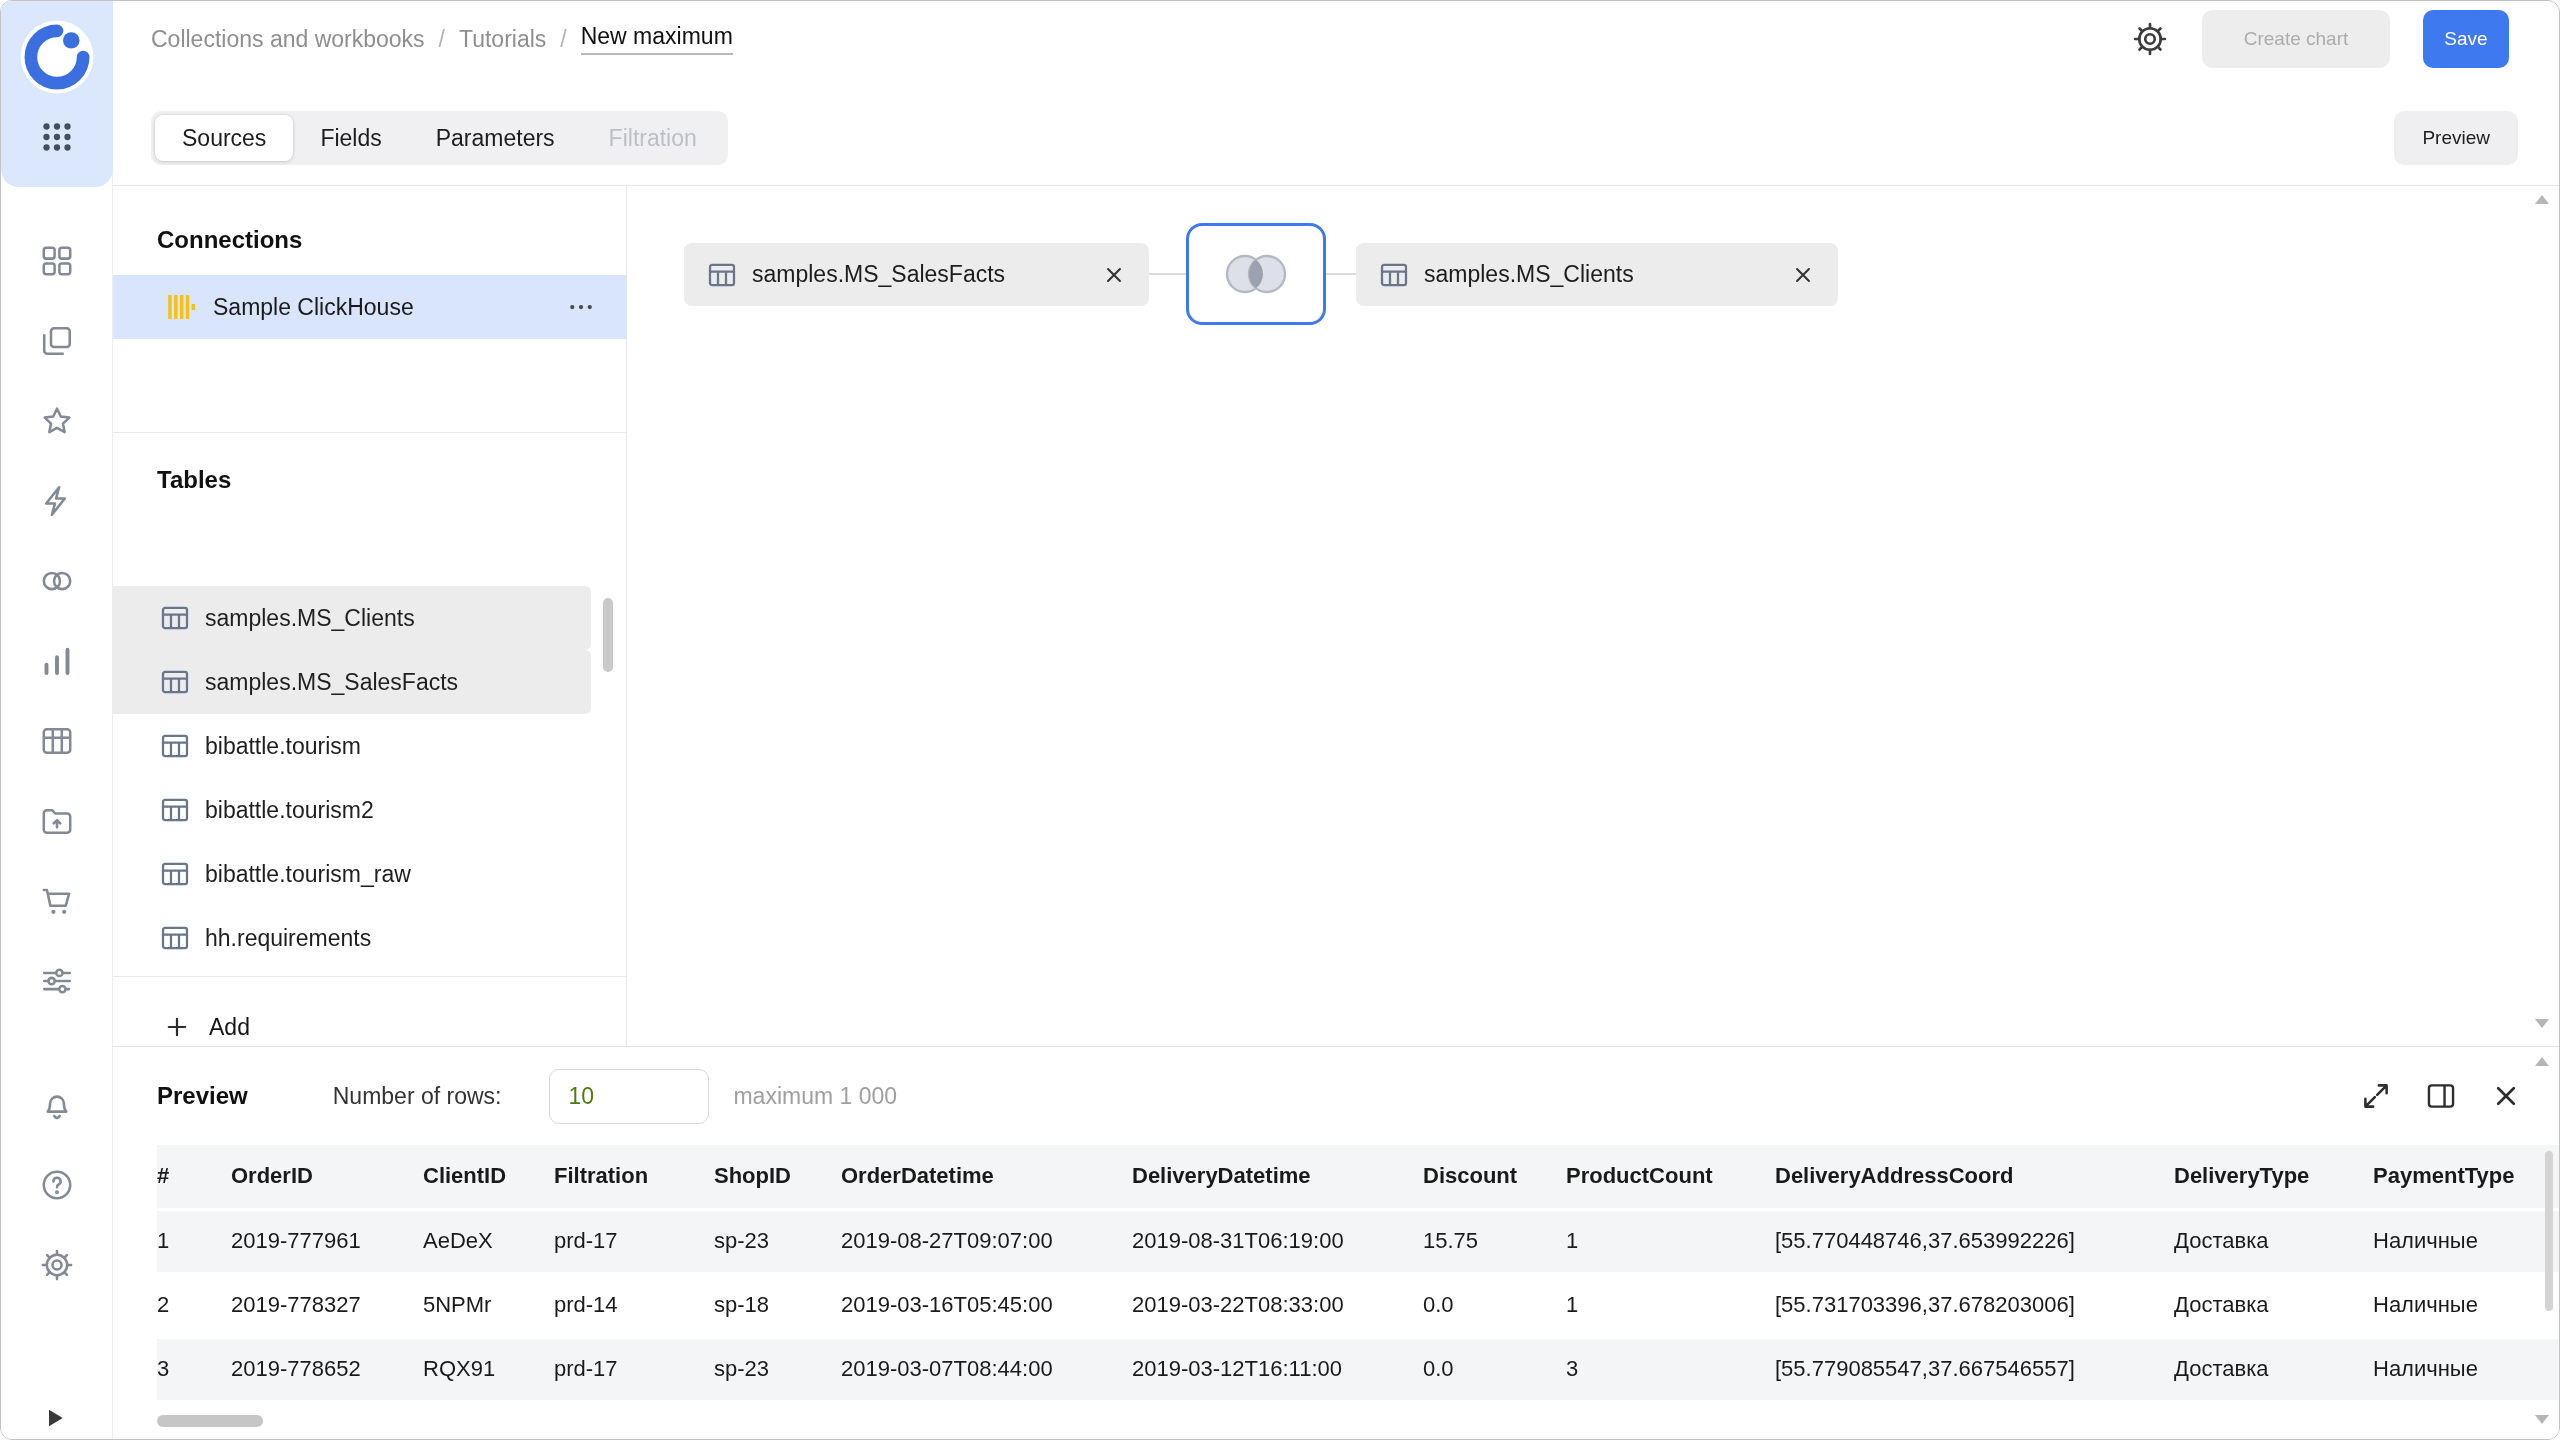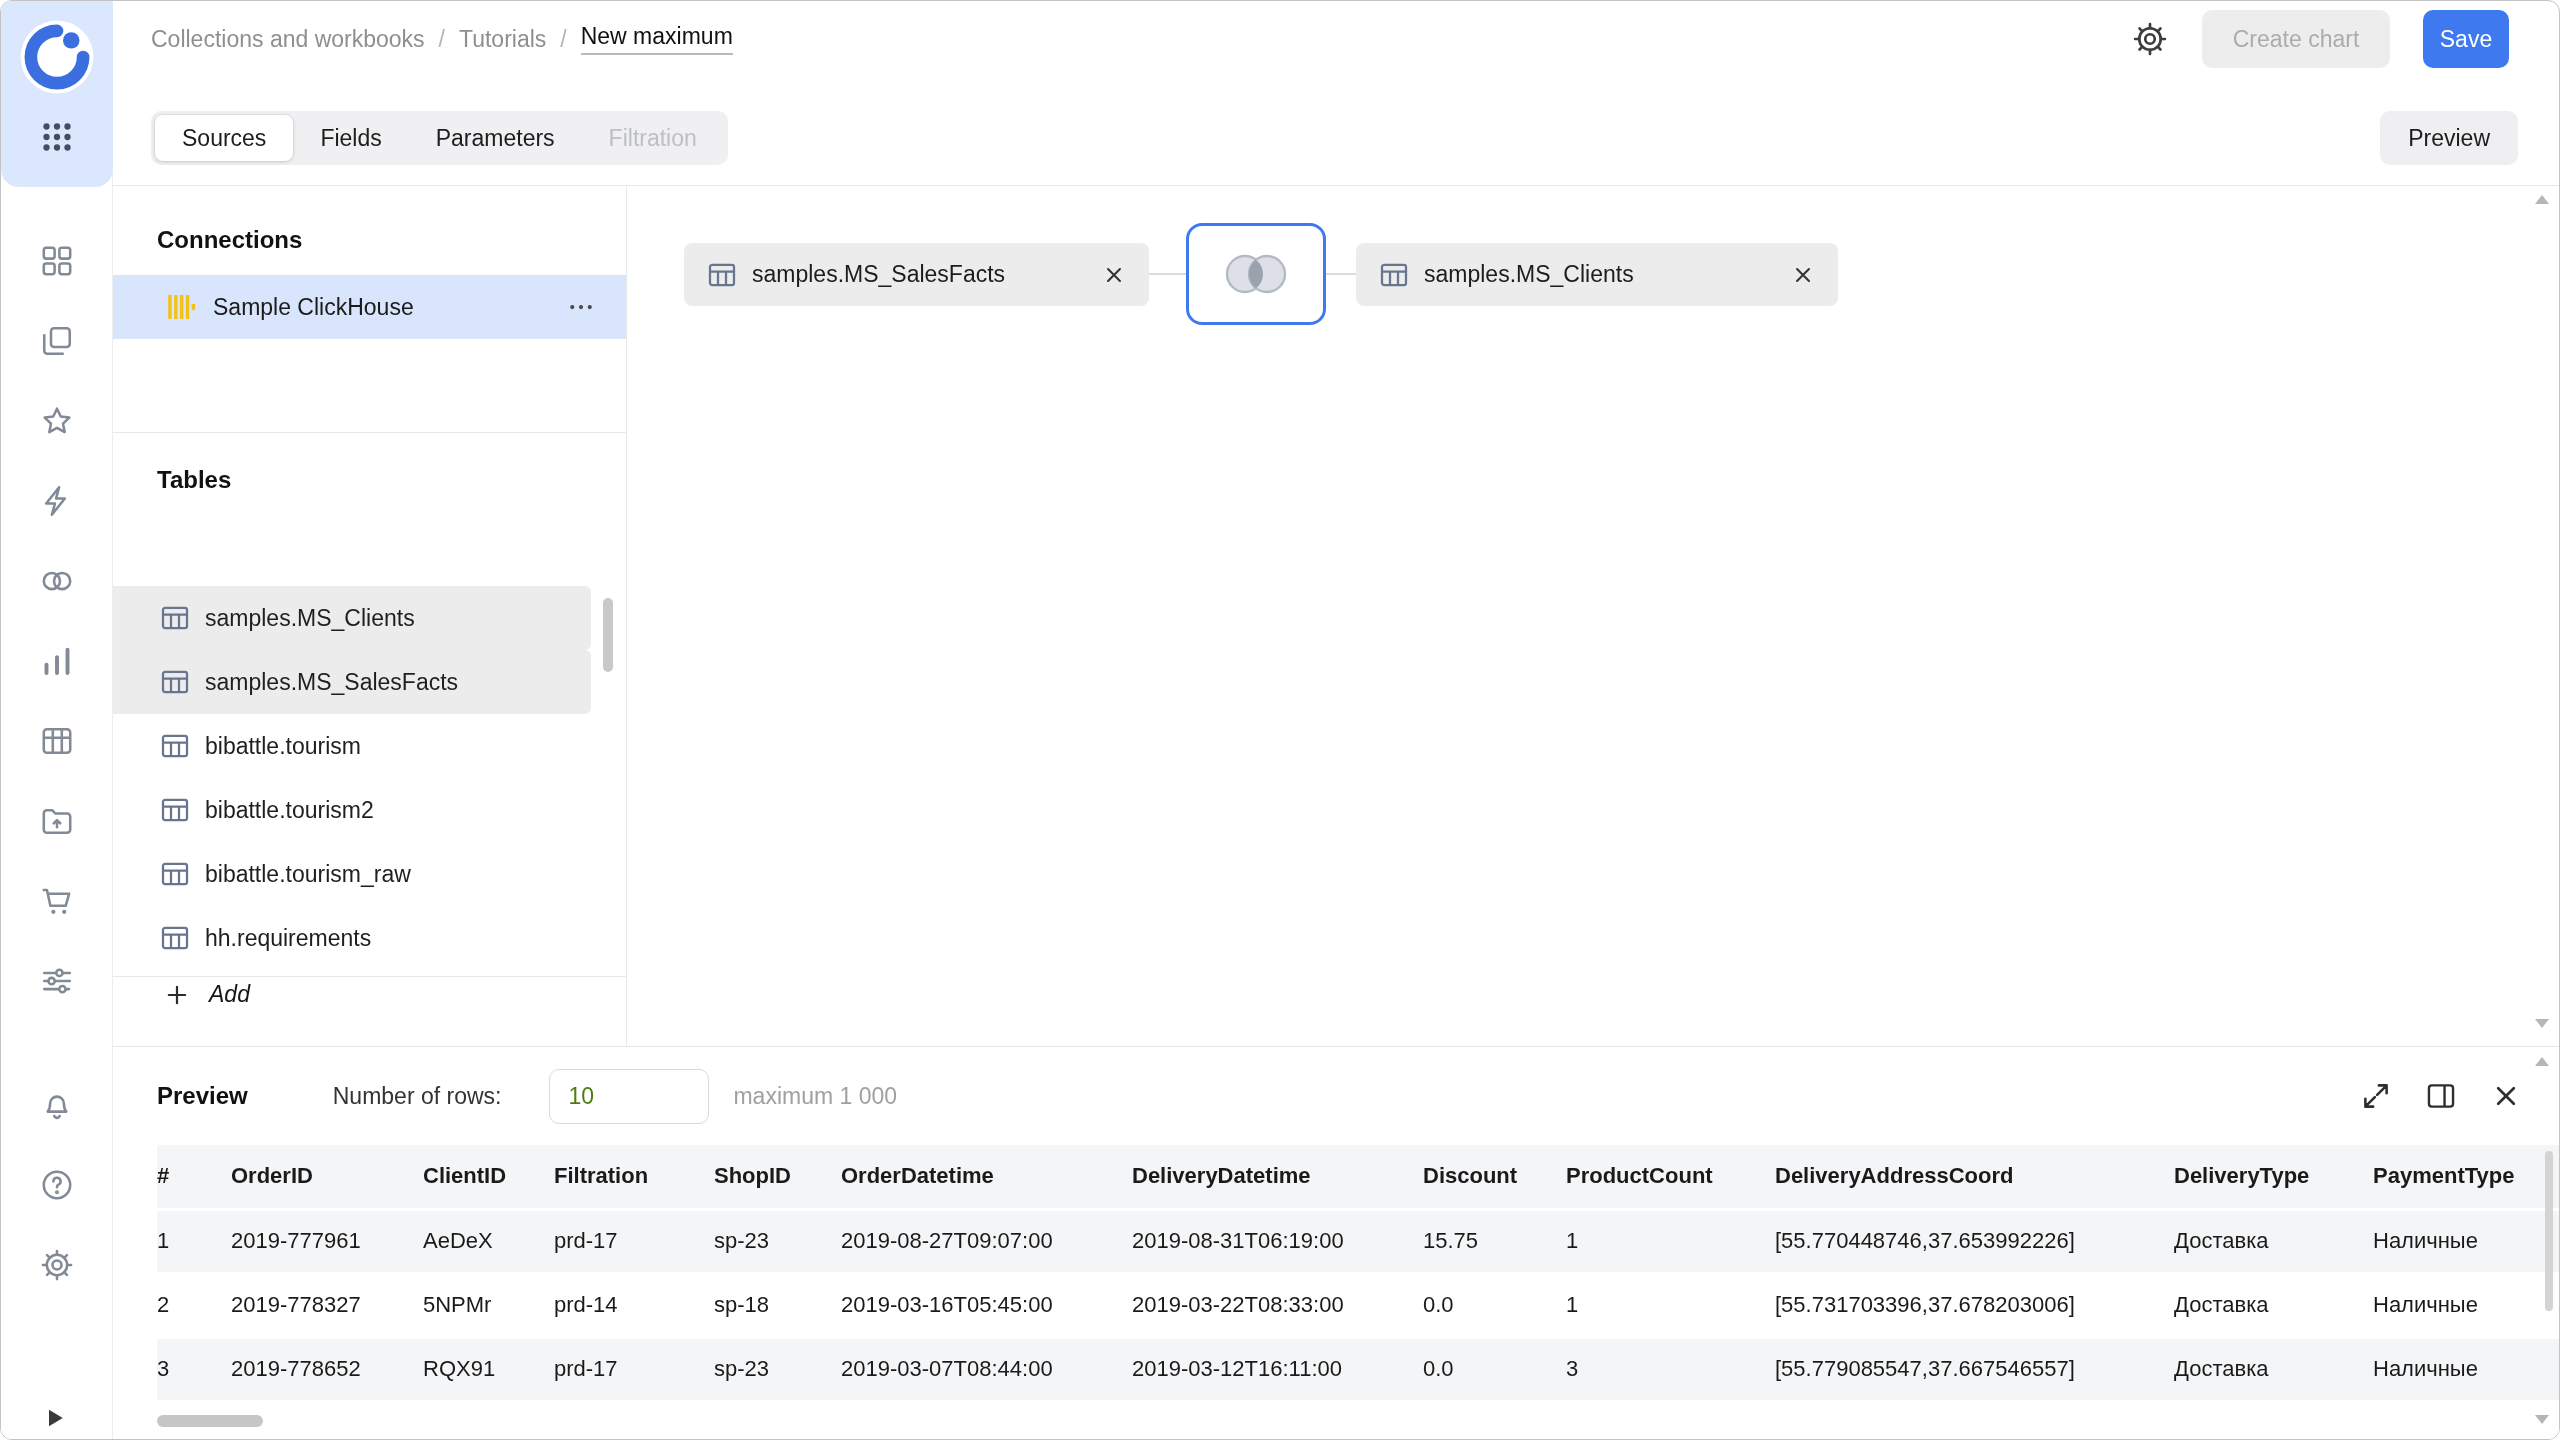--- a/index.html
+++ b/index.html
@@ -28,21 +28,21 @@
   
   .topbar { position:absolute; left:112px; right:0; top:0; height:76px;
             display:flex; align-items:center; }
   .breadcrumbs { margin-left:38px; font-size:23px; display:flex; align-items:center; gap:14px; }
   .bc-link { color:#8f8f8f; cursor:pointer; }
   .bc-sep  { color:#b5b5b5; }
   .bc-current { color:#111; border-bottom:2px solid #b9b9b9; padding-bottom:3px; cursor:text; }
   .topbar-right { margin-left:auto; margin-right:50px; display:flex; align-items:center; gap:33px; }
   .icon-btn { width:38px; height:38px; color:#3d3d3d; cursor:pointer; }
   .icon-btn svg { width:100%; height:100%; }
-  .btn { border:none; border-radius:10px; height:58px; font-size:23px;
+  .btn { border:none; border-radius:10px; height:58px; font-size:19px;
          font-family:inherit; display:flex; align-items:center; justify-content:center; cursor:pointer; }
   .btn-create { background:#ededee; color:#acacac; width:188px; cursor:default; }
   .btn-save   { background:#3e79f0; color:#fff; width:86px; }
 
   
   .tabrow { position:absolute; left:112px; right:0; top:90px; height:94px;
             display:flex; align-items:center; }
   .tabs { margin-left:38px; background:#f0f0f2; border-radius:10px; height:54px;
           padding:4px; display:flex; align-items:stretch; }
   .tab { padding:0 27px; display:flex; align-items:center; font-size:23px;
@@ -74,21 +74,21 @@
   .search::placeholder { color:#b8b8b8; }
   .tlist { position:absolute; left:0; right:0; top:400px; }
   .titem { height:64px; display:flex; align-items:center; padding-left:46px; gap:14px;
            font-size:23px; color:#1f1f1f; cursor:pointer; margin-right:35px;
            border-radius:0 6px 6px 0; }
   .titem.used { background:#ececec; }
   .tbl-ic { color:#67768e; }
   .list-thumb { position:absolute; right:13px; top:412px; width:10px; height:74px;
                 background:#c9c9c9; border-radius:5px; cursor:pointer; }
   .add-row { position:absolute; left:0; right:0; top:795px; height:60px; display:flex;
-             align-items:flex-start; padding-left:50px; gap:18px; font-size:23px; color:#161616; cursor:pointer;font-style:italic; }
+             align-items:flex-end; padding-left:50px; gap:18px; font-size:23px; color:#161616; cursor:pointer; }
   .add-row .ic28 { width:28px; height:28px; color:#2c2c2c; }
   .ic28 svg { width:100%; height:100%; }
 
   
   .canvas { position:absolute; left:627px; top:185px; right:0; height:860px; background:#fff; }
   .chip { position:absolute; height:63px; background:#ececec; border-radius:8px;
           display:flex; align-items:center; padding:0 22px; gap:14px; font-size:23px;
           color:#1c1c1c; cursor:pointer; }
   .chip1 { left:56px; top:57px; width:465px; }
   .chip2 { left:728px; top:57px; width:482px; }

